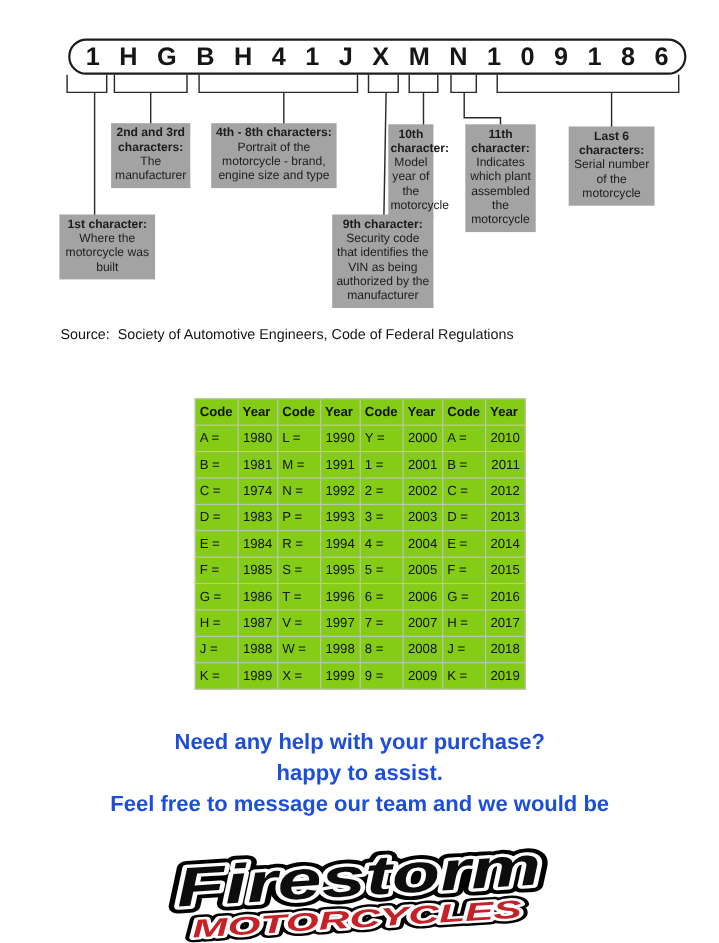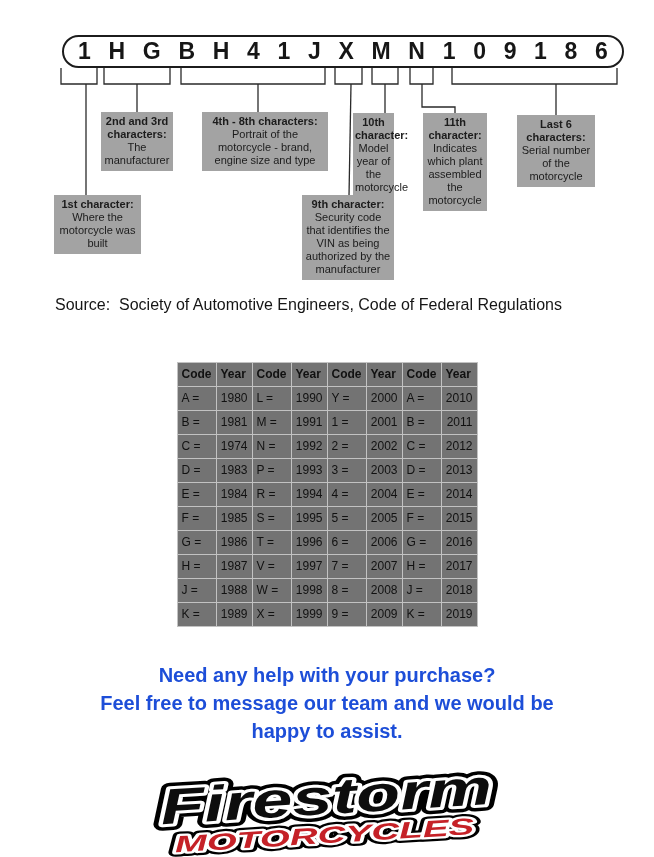--- a/index.html
+++ b/index.html
@@ -22,25 +22,25 @@
     font-weight: bold; font-size: 23px; line-height: 29px; color: #161616;
     text-align: center;
   }
   .callout {
     position: absolute; background: #a3a3a3; padding: 3px 2px 4px;
     font-size: 11px; line-height: 13px; text-align: center; color: #1c1c1c;
   }
   .callout-title { font-weight: bold; }
   .source {
     position: absolute; left: 55px; top: 296px;
-    font-size: 16px; color: #161616; white-space: pre-wrap;
+    font-size: 13px; color: #161616; white-space: pre-wrap;
   }
   
   .table-wrap { margin-top: 40px; display: flex; justify-content: center; }
-  table.year-table { border-collapse: collapse; background: #737373; }
+  table.year-table { border-collapse: collapse; background: #84cc16; }
   .year-table th, .year-table td {
     border: 1px solid #c2c2c2; font-size: 12px; line-height: 13px;
     padding: 5px 4px; width: 36px; color: #111;
   }
   .year-table th { font-weight: bold; text-align: left; }
   .year-table td.col-code { text-align: left; }
   .year-table td.col-year { text-align: right; }
   
   .help {
     margin-top: 34px; text-align: center;
@@ -95,21 +95,21 @@
   <div class="callout" style="left:54px;top:195px;width:87px">
     <div class="callout-title">1st character:</div>
     <div class="callout-body">Where the motorcycle was built</div>
   </div>
 
   <div class="callout" style="left:101px;top:112px;width:72px">
     <div class="callout-title">2nd and 3rd characters:</div>
     <div class="callout-body">The manufacturer</div>
   </div>
 
-  <div class="callout" style="left:202px;top:112px;width:126px">
+  <div class="callout" style="left:192px;top:112px;width:114px">
     <div class="callout-title">4th - 8th characters:</div>
     <div class="callout-body">Portrait of the motorcycle - brand, engine size and type</div>
   </div>
 
   <div class="callout" style="left:302px;top:195px;width:92px">
     <div class="callout-title">9th character:</div>
     <div class="callout-body">Security code that identifies the VIN as being authorized by the manufacturer</div>
   </div>
 
   <div class="callout" style="left:353px;top:113px;width:41px">
@@ -244,22 +244,22 @@
           <td class="col-year">2009</td>
           <td class="col-code">K =</td>
           <td class="col-year">2019</td>
         </tr>
       </tbody>
   </table>
 </div>
 
 <div class="help">
   <div>Need any help with your purchase?</div>
+  <div>happy to assist.</div>
   <div>Feel free to message our team and we would be</div>
-  <div>happy to assist.</div>
 </div>
 
 <svg class="logo-svg" width="430" height="90" viewBox="0 0 430 90">
   <g transform="rotate(-3.5 215 45)" font-family="Liberation Sans, sans-serif" font-style="italic" font-weight="bold" text-anchor="middle" stroke-linejoin="round">
 
     <text x="215" y="47" font-size="50" textLength="332" lengthAdjust="spacingAndGlyphs" fill="none" stroke="#000000" stroke-width="13">Firestorm</text>
     <text x="215" y="47" font-size="50" textLength="332" lengthAdjust="spacingAndGlyphs" fill="none" stroke="#ffffff" stroke-width="6">Firestorm</text>
     <text x="215" y="47" font-size="50" textLength="332" lengthAdjust="spacingAndGlyphs" fill="#0d0d0d">Firestorm</text>
 
     <text x="211" y="76" font-size="23" textLength="300" lengthAdjust="spacingAndGlyphs" fill="none" stroke="#000000" stroke-width="9">MOTORCYCLES</text>

